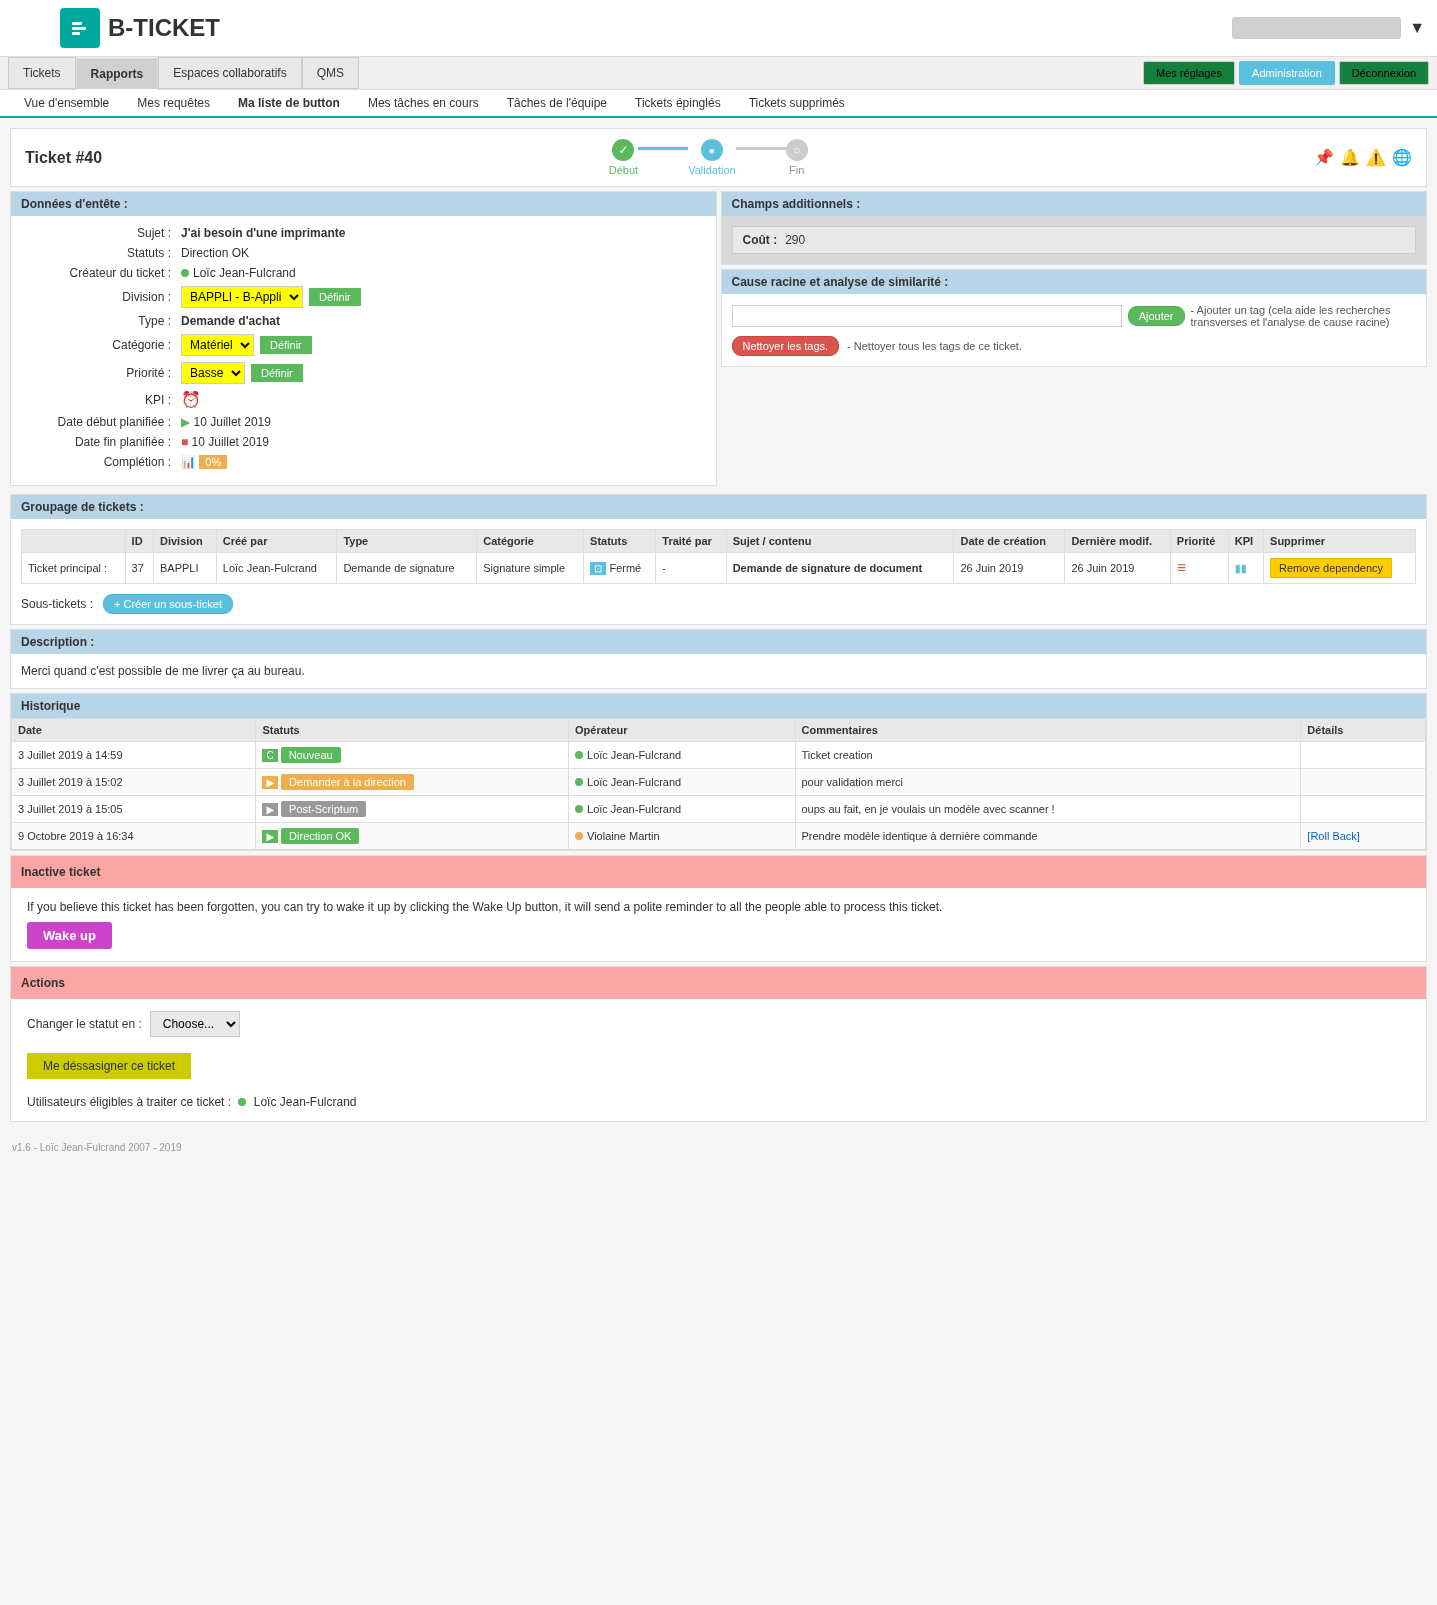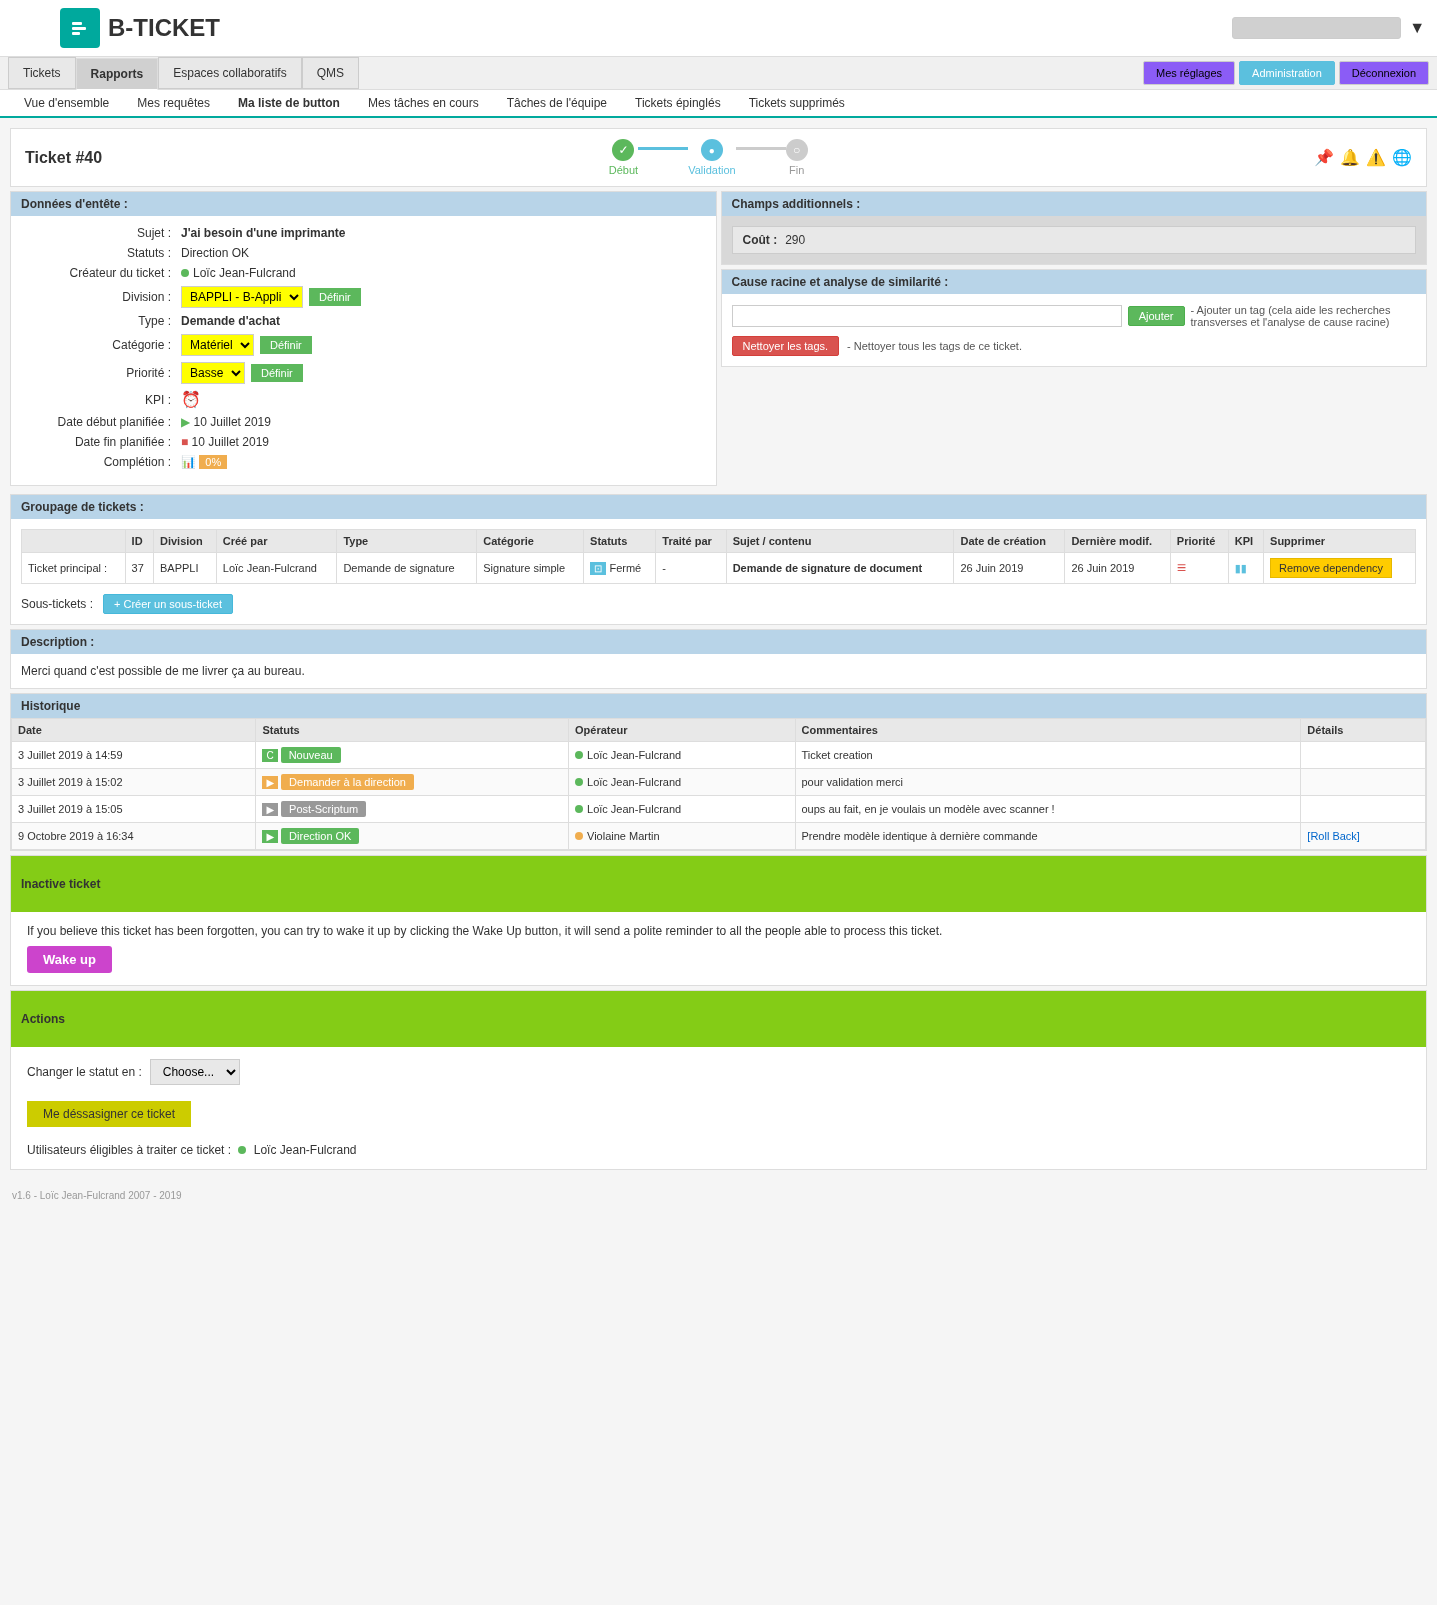--- a/index.html
+++ b/index.html
@@ -11,21 +11,21 @@
     .logo-icon { width: 40px; height: 40px; background: #00a99d; border-radius: 4px; display: flex; align-items: center; justify-content: center; color: white; font-size: 18px; font-weight: bold; }
     .logo-text { font-size: 24px; font-weight: bold; color: #333; }
     .header-right { display: flex; align-items: center; gap: 8px; }
     .search-box { padding: 4px 8px; border: 1px solid #ccc; border-radius: 3px; width: 140px; background: #e0e0e0; }
     
     
     .nav-bar { background: #f0f0f0; border-bottom: 1px solid #ddd; padding: 0 8px; display: flex; align-items: center; }
     .nav-item { padding: 8px 14px; cursor: pointer; font-size: 12px; border: 1px solid transparent; }
     .nav-item.active { background: #fff; border: 1px solid #ddd; border-bottom: 1px solid #fff; margin-bottom: -1px; }
     .nav-right { margin-left: auto; display: flex; gap: 4px; }
-    .btn-nav { padding: 5px 12px; border: 1px solid #ccc; background: #8b5cf6; cursor: pointer; font-size: 11px; border-radius: 2px; }
+    .btn-nav { padding: 5px 12px; border: 1px solid #ccc; background: #15803d; cursor: pointer; font-size: 11px; border-radius: 2px; }
     .btn-nav.primary { background: #5bc0de; border-color: #5bc0de; color: white; }
     
     
     .sub-nav { background: #fff; border-bottom: 2px solid #00a99d; padding: 0 12px; display: flex; gap: 4px; }
     .sub-nav-item { padding: 6px 12px; cursor: pointer; font-size: 12px; color: #333; }
     .sub-nav-item.active { font-weight: bold; border-bottom: 2px solid #00a99d; margin-bottom: -2px; }
     
     
     .main { padding: 10px; }
     
@@ -56,21 +56,21 @@
     
     
     .two-col { display: grid; grid-template-columns: 1fr 1fr; gap: 4px; margin-bottom: 4px; }
     
     
     select { padding: 2px 4px; border: 1px solid #ccc; font-size: 12px; background: #fff; }
     select.yellow { background: #ffff00; }
     input[type="text"] { padding: 3px 6px; border: 1px solid #ccc; font-size: 12px; width: 100%; }
     
     
-    .btn { padding: 3px 10px; border: 1px solid #ccc; cursor: pointer; font-size: 11px; border-radius: 2px; }
+    .btn { padding: 3px 10px; border: 1px solid #ccc; cursor: pointer; font-size: 11px; border-radius: 9px; }
     .btn-green { background: #5cb85c; color: white; border-color: #4cae4c; }
     .btn-red { background: #d9534f; color: white; border-color: #d43f3a; }
     .btn-blue { background: #5bc0de; color: white; border-color: #46b8da; }
     .btn-define { background: #5cb85c; color: white; border: none; padding: 3px 10px; cursor: pointer; font-size: 11px; }
     
     
     .status-badge { display: inline-block; padding: 2px 8px; border-radius: 2px; font-size: 11px; color: white; }
     .badge-green { background: #5cb85c; }
     .badge-orange { background: #f0ad4e; }
     .badge-grey { background: #999; }
@@ -106,21 +106,21 @@
     
     
     .date-icon-green { color: #5cb85c; font-size: 12px; }
     .date-icon-red { color: #d9534f; font-size: 12px; }
     
     
     .remove-dep-btn { background: #ffcc00; color: #333; border: 1px solid #e6b800; padding: 3px 8px; cursor: pointer; font-size: 11px; white-space: nowrap; }
     
     
     .inactive-section { background: #fff; border: 1px solid #ddd; margin-bottom: 4px; }
-    .inactive-header { background: #84cc16; padding: 21px 10px; font-weight: bold; }
+    .inactive-header { background: #fca5a5; padding: 9px 10px; font-weight: bold; }
     
     
     .steps-container { display: flex; align-items: flex-start; }
   </style>
 </head>
 <body>
 
 <div class="header">
   <div class="logo">
     <div class="logo-icon">

